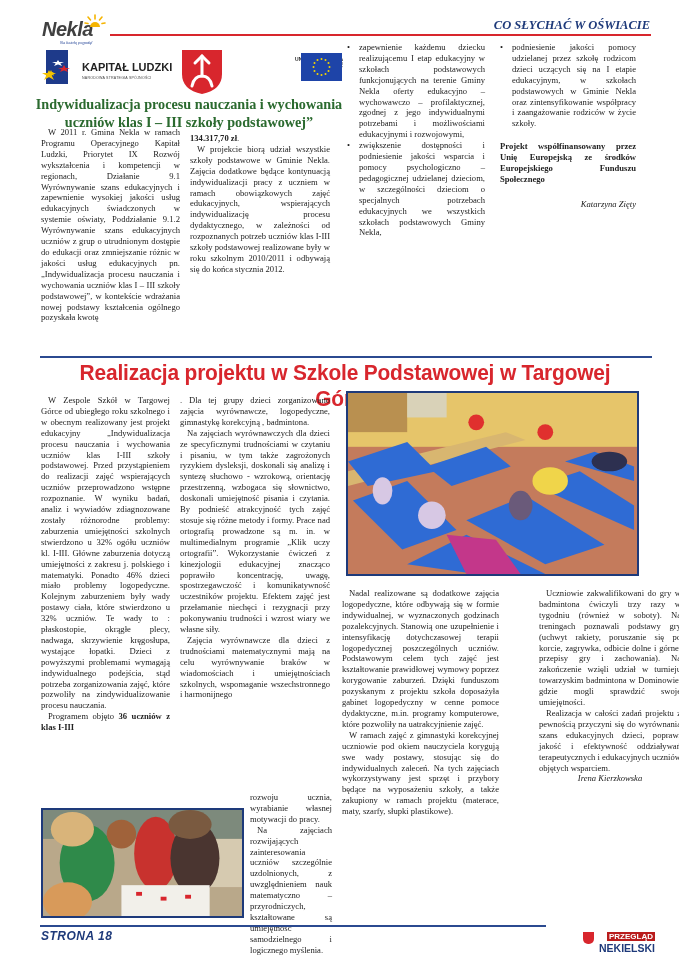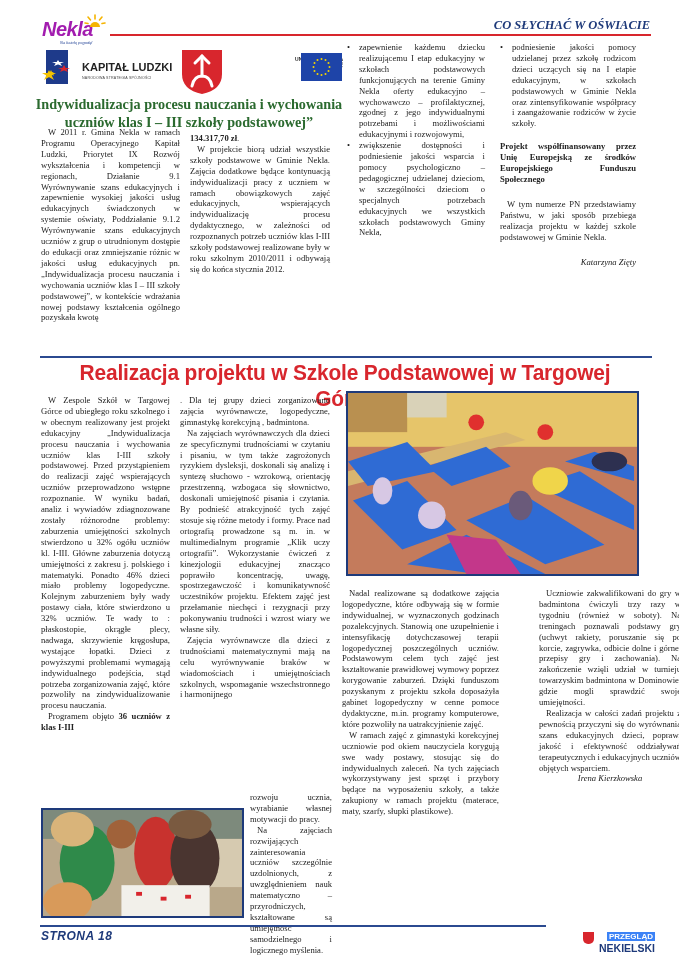--- a/index.html
+++ b/index.html
@@ -9,21 +9,21 @@
   .txt { font-size: 8.6px; line-height: 10.9px; text-align: justify; hyphens: manual; }
   .txt p { text-indent: 0; }
   .txt p.ind { text-indent: 7px; }
   ul.bul { list-style: none; }
   ul.bul li { position: relative; padding-left: 12px; }
   ul.bul li::before { content: "•"; position: absolute; left: 0; top: 0; }
 
   
   #logo { left: 40px; top: 14px; width: 72px; height: 30px; }
   #logo .name { font-family: "Liberation Sans", sans-serif; font-style: italic; font-weight: bold;
-                 color: #a21caf; font-size: 20px; position: absolute; left: 2px; top: 4px; letter-spacing: -0.5px; }
+                 color: #404040; font-size: 20px; position: absolute; left: 2px; top: 4px; letter-spacing: -0.5px; }
   #logo .sun { position: absolute; left: 44px; top: 0px; width: 22px; height: 14px; }
   #logo .tag { position: absolute; left: 20px; top: 26px; font-size: 4px; color: #2a4a9a; font-family: "Liberation Sans", sans-serif; font-style: italic; }
   #section-title { right: 29px; top: 18px; font-style: italic; font-weight: bold; font-size: 12.5px; color: #1e3a7a; }
   #header-rule { left: 110px; top: 34px; width: 541px; height: 2px; background: #d8262d; }
 
   
   #kl-logo { left: 40px; top: 50px; width: 140px; height: 35px; }
   #kl-title { position: absolute; left: 42px; top: 11px; font-family: "Liberation Sans", sans-serif; font-weight: bold; font-size: 11px; color: #222; }
   #kl-sub { position: absolute; left: 42px; top: 26px; font-family: "Liberation Sans", sans-serif; font-size: 3.6px; color: #444; letter-spacing: 0.2px; }
   #coat { left: 180px; top: 48px; width: 44px; height: 47px; }
@@ -51,21 +51,21 @@
   #b-col2b { left: 250px; top: 792px; width: 82px; }
   #b-col3 { left: 342px; top: 588px; width: 157px; }
   #b-col4 { left: 511px; top: 588px; width: 142px; margin-left: 28px; }
 
   #photo-top { left: 346px; top: 391px; width: 293px; height: 185px; border: 2px solid #1e3a7a; overflow: hidden; }
   #photo-bot { left: 41px; top: 808px; width: 203px; height: 110px; border: 2px solid #1e3a7a; overflow: hidden; }
 
   #bottom-rule { left: 40px; top: 925px; width: 506px; height: 2px; background: #2b4a90; }
   #page-num { left: 41px; top: 929px; font-family: "Liberation Sans", sans-serif; font-weight: bold; font-style: italic; font-size: 12px; color: #1e3a7a; letter-spacing: 0.5px; }
   #brand { left: 583px; top: 932px; width: 72px; height: 28px; font-family: "Liberation Sans", sans-serif; }
-  #brand .b1 { position: absolute; right: 0; top: 0; background: #3b82f6; color: #fff; font-size: 8px; font-weight: bold; padding: 0 2px; }
+  #brand .b1 { position: absolute; right: 0; top: 0; background: #b91c1c; color: #fff; font-size: 8px; font-weight: bold; padding: 0 2px; }
   #brand .b2 { position: absolute; right: 0; top: 10px; color: #1e3a7a; font-size: 10.5px; font-weight: bold; }
   #brand .shield { position: absolute; left: 0; top: 0; width: 11px; height: 12px; background: #d8262d; border-radius: 0 0 5px 5px; }
   #author2 { text-align: center; font-style: italic; }
 </style>
 </head>
 <body>
 
 <div id="logo" class="abs">
   <span class="name">Nekla</span>
   <svg class="sun" viewBox="0 0 22 14">
@@ -138,21 +138,20 @@
   <ul class="bul">
     <li>zapewnienie każdemu dziecku realizującemu I etap edukacyjny w szkołach podstawowych funkcjonujących na terenie Gminy Nekla oferty edukacyjno – wychowawczo – profilaktycznej, zgodnej z jego indywidualnymi potrzebami i możliwościami edukacyjnymi i rozwojowymi,</li>
     <li>zwiększenie dostępności i podniesienie jakości wsparcia i pomocy psychologiczno – pedagogicznej udzielanej dzieciom, w szczególności dzieciom o specjalnych potrzebach edukacyjnych we wszystkich szkołach podstawowych Gminy Nekla,</li>
   </ul>
 </div>
 <div id="top-col4" class="abs txt">
   <ul class="bul">
     <li>podniesienie jakości pomocy udzielanej przez szkołę rodzicom dzieci uczących się na I etapie edukacyjnym, w szkołach podstawowych w Gminie Nekla oraz zintensyfikowanie współpracy i zaangażowanie rodziców w życie szkoły.</li>
   </ul>
   <p id="funding">Projekt współfinansowany przez Unię Europejską ze środków Europejskiego Funduszu Społecznego</p>
-  <p id="intro2" class="ind">W tym numerze PN przedstawiamy Państwu, w jaki sposób przebiega realizacja projektu w każdej szkole podstawowej w Gminie Nekla.</p>
   <p id="author1">Katarzyna Zięty</p>
 </div>
 
 <div id="mid-rule" class="abs"></div>
 
 <div id="headline" class="abs">Realizacja projektu w Szkole Podstawowej w Targowej Górce</div>
 
 <div id="b-col1" class="abs txt">
   <p class="ind">W Zespole Szkół w Targowej Górce od ubiegłego roku szkolnego i w obecnym realizowany jest projekt edukacyjny „Indywidualizacja procesu nauczania i wychowania uczniów klas I-III szkoły podstawowej. Przed przystąpieniem do realizacji zajęć wspierających uczniów przeprowadzono wstępne rozpoznanie. W wyniku badań, analiz i wywiadów zdiagnozowane zostały różnorodne problemy: zaburzenia umiejętności szkolnych stwierdzono u 32% ogółu uczniów kl. I-III. Główne zaburzenia dotyczą umiejętności z zakresu j. polskiego i matematyki. Ponadto 46% dzieci miało problemy logopedyczne. Kolejnym zaburzeniem były wady postawy ciała, które stwierdzono u 32% uczniów. Te wady to : płaskostopie, okrągłe plecy, nadwaga, skrzywienie kręgosłupa, wystające łopatki. Dzieci z powyższymi problemami wymagają indywidualnego podejścia, stąd potrzeba zorganizowania zajęć, które pozwoliły na zindywidualizowanie procesu nauczania.</p>
   <p class="ind">

